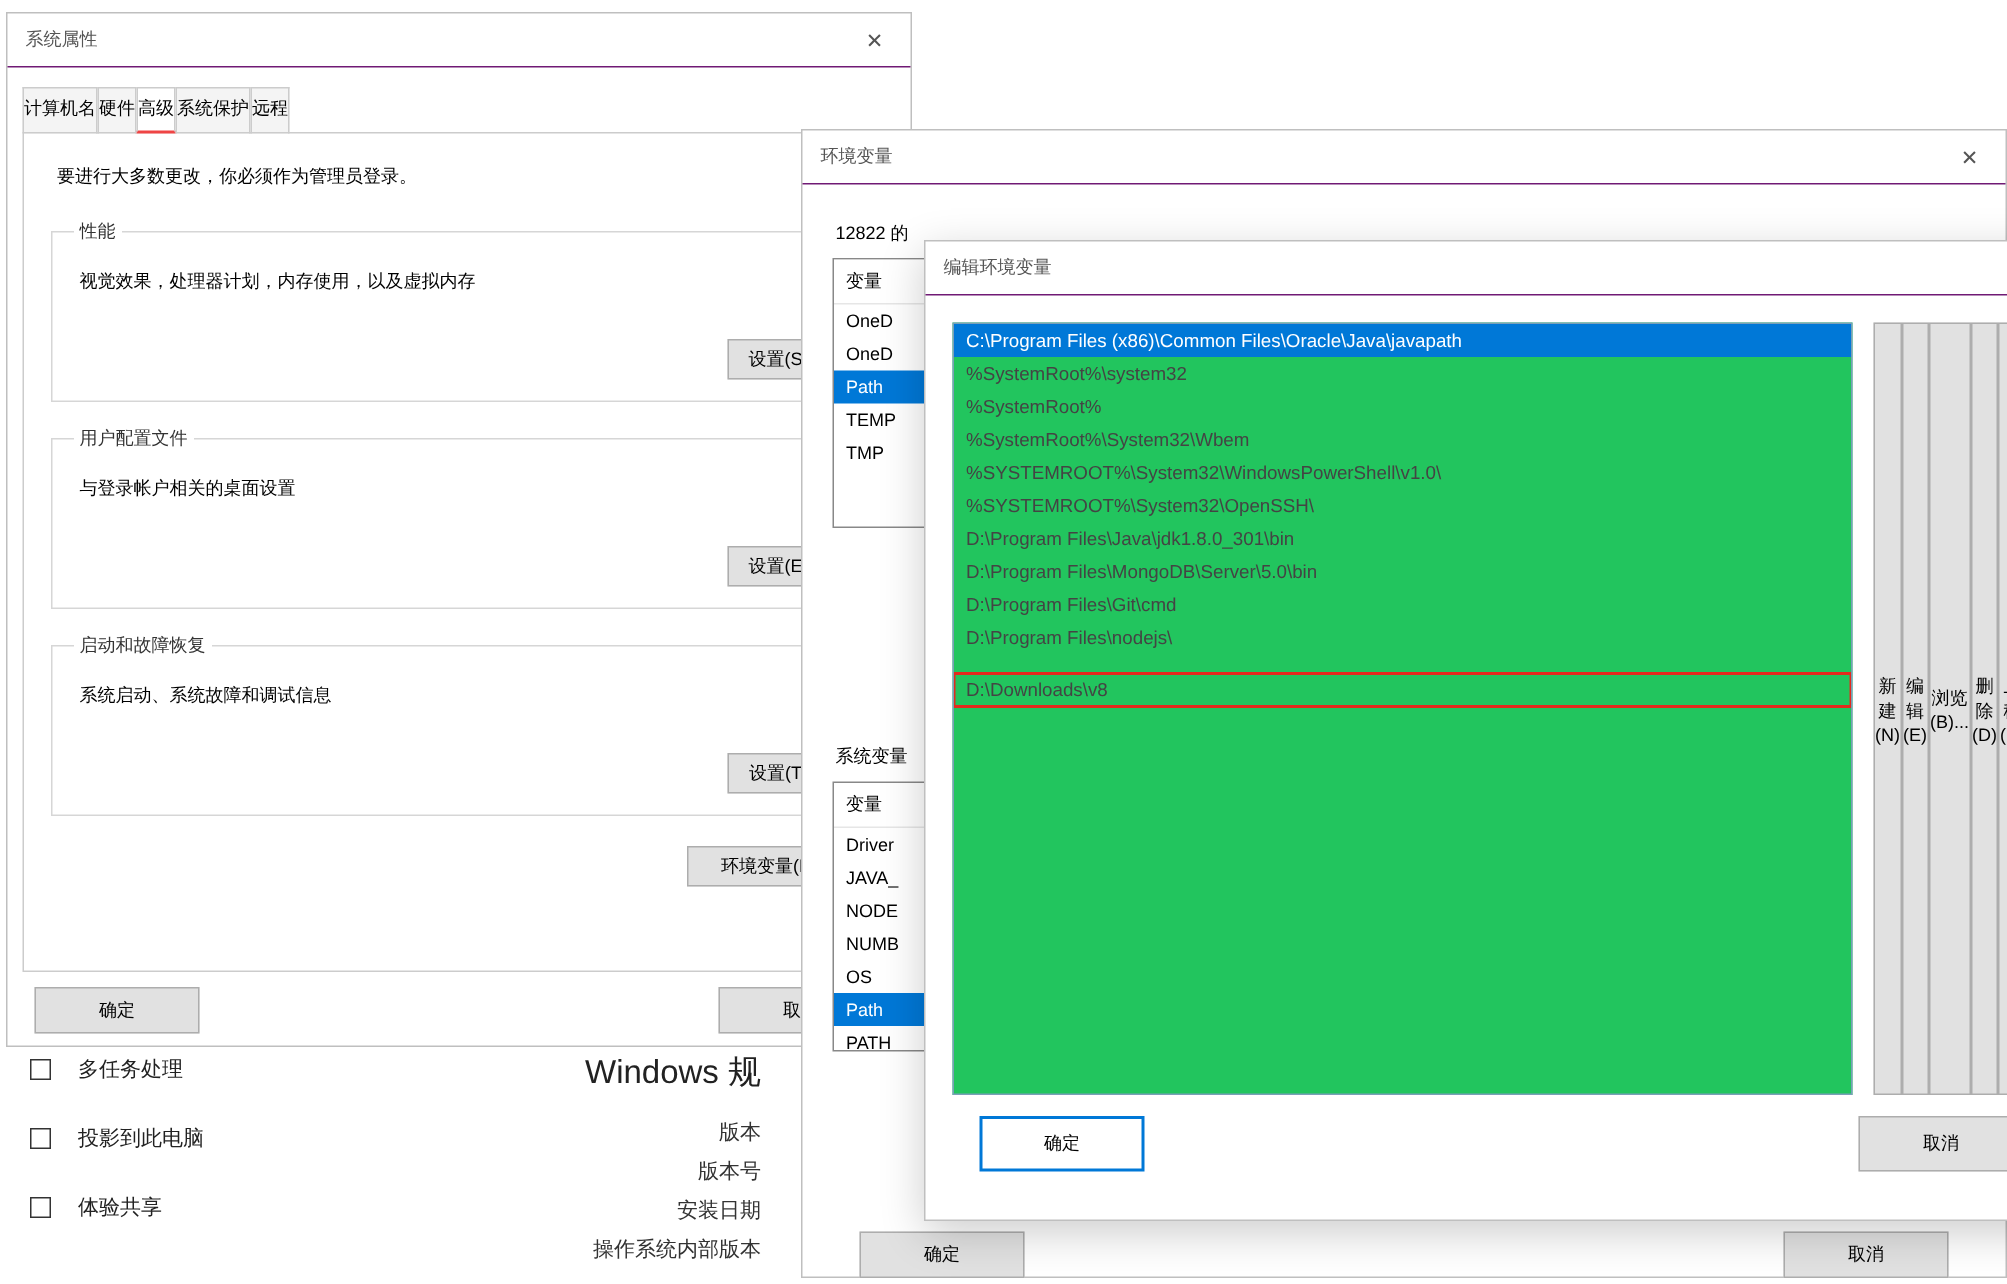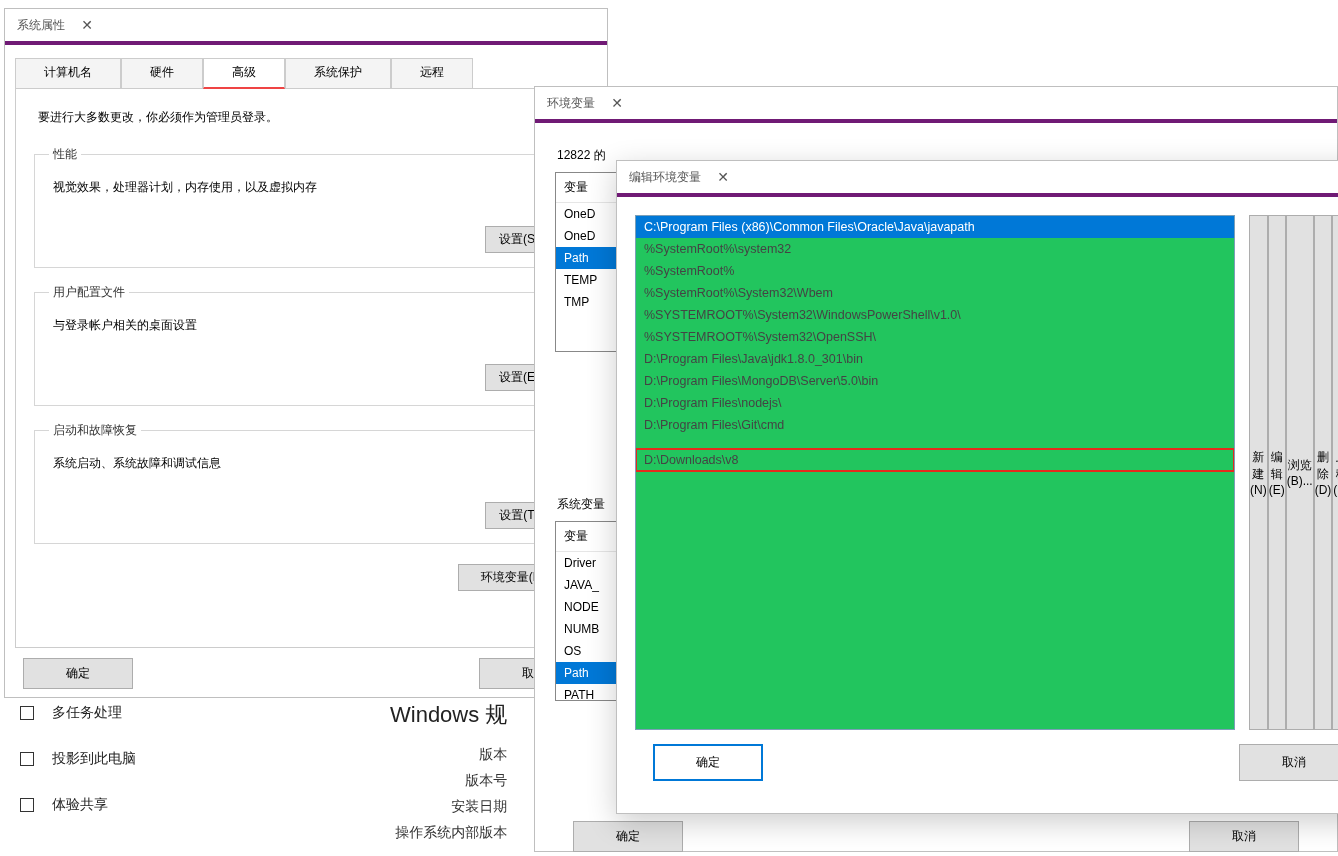--- a/index.html
+++ b/index.html
@@ -17,40 +17,40 @@
 
 .win {
   position: absolute;
   background: #fff;
   border: 1px solid #bfbfbf;
 }
 .win .titlebar {
   height: 36px;
   display: flex;
   align-items: center;
-  justify-content: flex-start;
+  justify-content: space-between;
   padding: 0 2px 0 12px;
-  border-bottom: 4px solid #701a75;
+  border-bottom: 1px solid #701a75;
 }
 .win .titlebar .title { color: #555; font-size: 12px; }
 .win .titlebar .close {
   width: 44px; height: 30px;
   display: flex; align-items: center; justify-content: center;
   font-size: 14px; color: #555;
 }
 
 
 #sysprops { left: 4px; top: 8px; width: 604px; height: 690px; z-index: 1; }
 .tabstrip {
   display: flex;
   gap: 0;
   padding: 12px 10px 0 10px;
 }
 .tab {
-  padding: 5px 28px 6px;
+  padding: 5px 0 6px;
   border: 1px solid #ccc;
   background: #f4f4f4;
   border-bottom: none;
   position: relative;
   bottom: -1px;
   font-size: 12px;
 }
 .tab.active { background: #fff; border-bottom: 2px solid #ef4444; z-index: 2; }
 .tab-body {
   margin: 0 10px 10px 10px;
@@ -331,22 +331,22 @@
     <div class="edit-content">
       <div class="pathlist" id="pathlist">
           <div class="item sel">C:\Program Files (x86)\Common Files\Oracle\Java\javapath</div>
           <div class="item">%SystemRoot%\system32</div>
           <div class="item">%SystemRoot%</div>
           <div class="item">%SystemRoot%\System32\Wbem</div>
           <div class="item">%SYSTEMROOT%\System32\WindowsPowerShell\v1.0\</div>
           <div class="item">%SYSTEMROOT%\System32\OpenSSH\</div>
           <div class="item">D:\Program Files\Java\jdk1.8.0_301\bin</div>
           <div class="item">D:\Program Files\MongoDB\Server\5.0\bin</div>
+          <div class="item">D:\Program Files\Git\cmd</div>
           <div class="item">D:\Program Files\nodejs\</div>
-          <div class="item">D:\Program Files\Git\cmd</div>
           <div class="item highlight">D:\Downloads\v8</div>
         </div>
       <div class="side-btns">
         <button class="btn">新建(N)</button>
         <div class="spacer-sm"></div>
         <button class="btn">编辑(E)</button>
         <div class="spacer-sm"></div>
         <button class="btn">浏览(B)...</button>
         <div class="spacer-sm"></div>
         <button class="btn">删除(D)</button>

